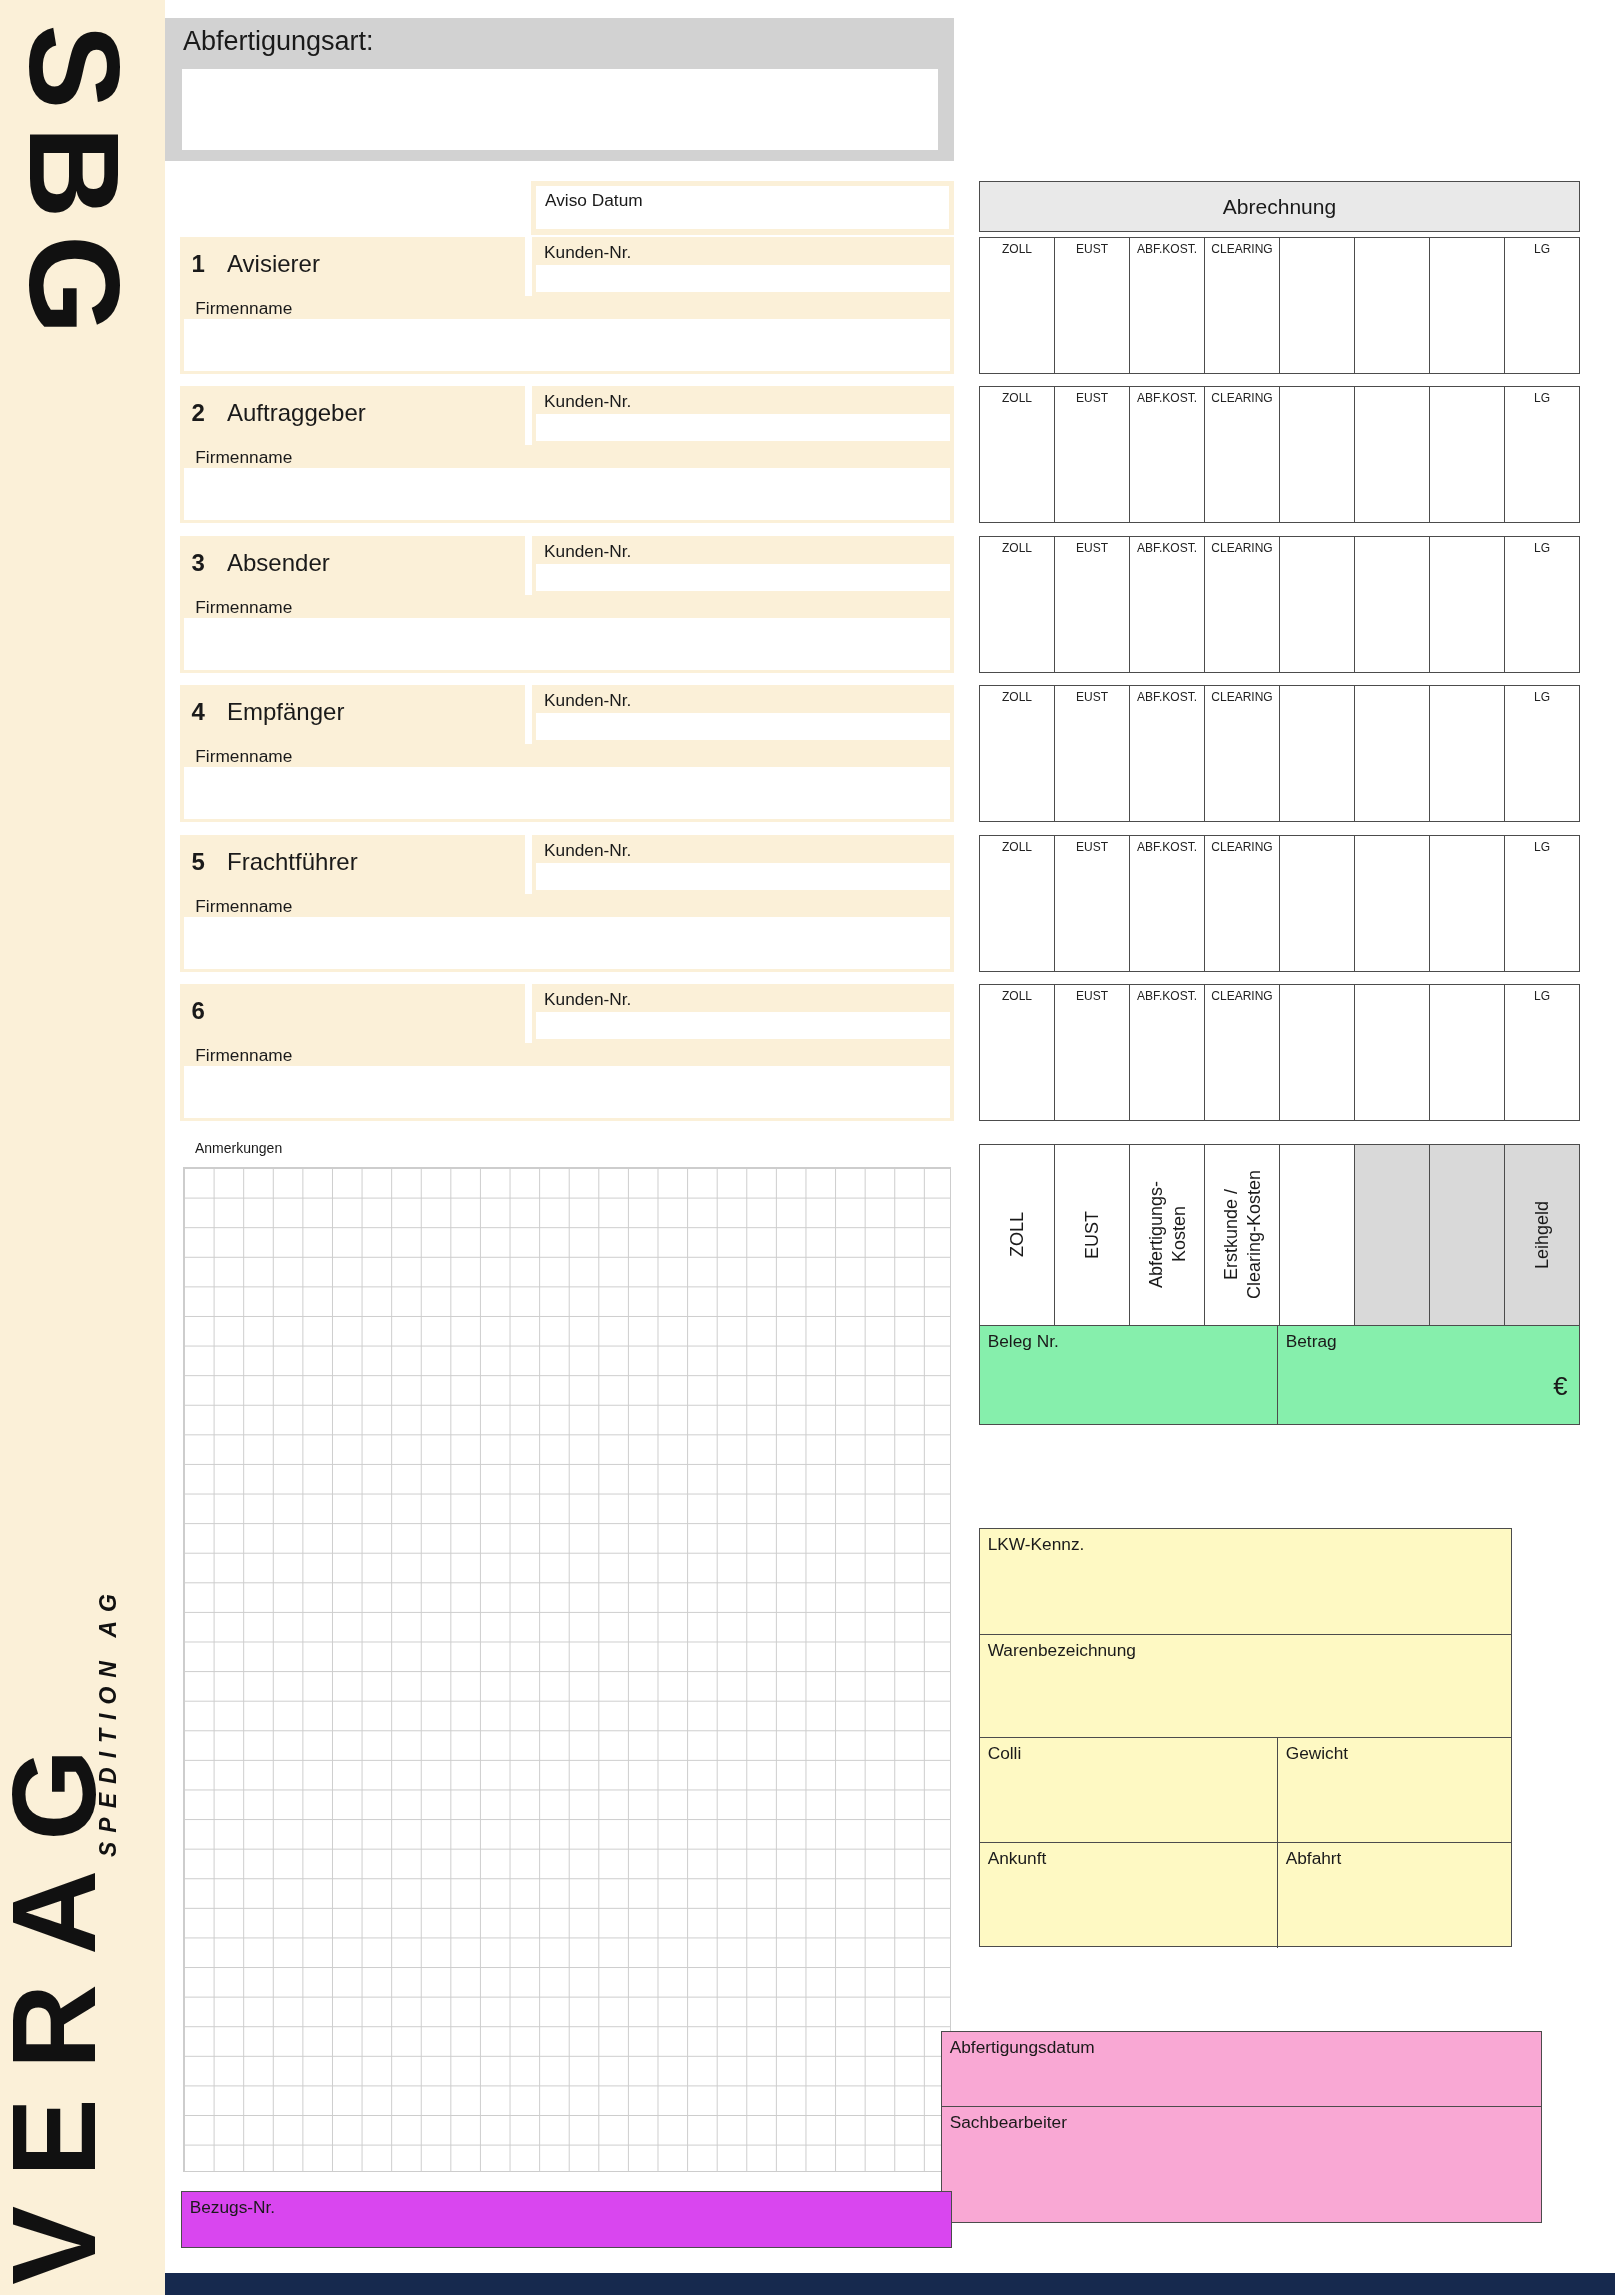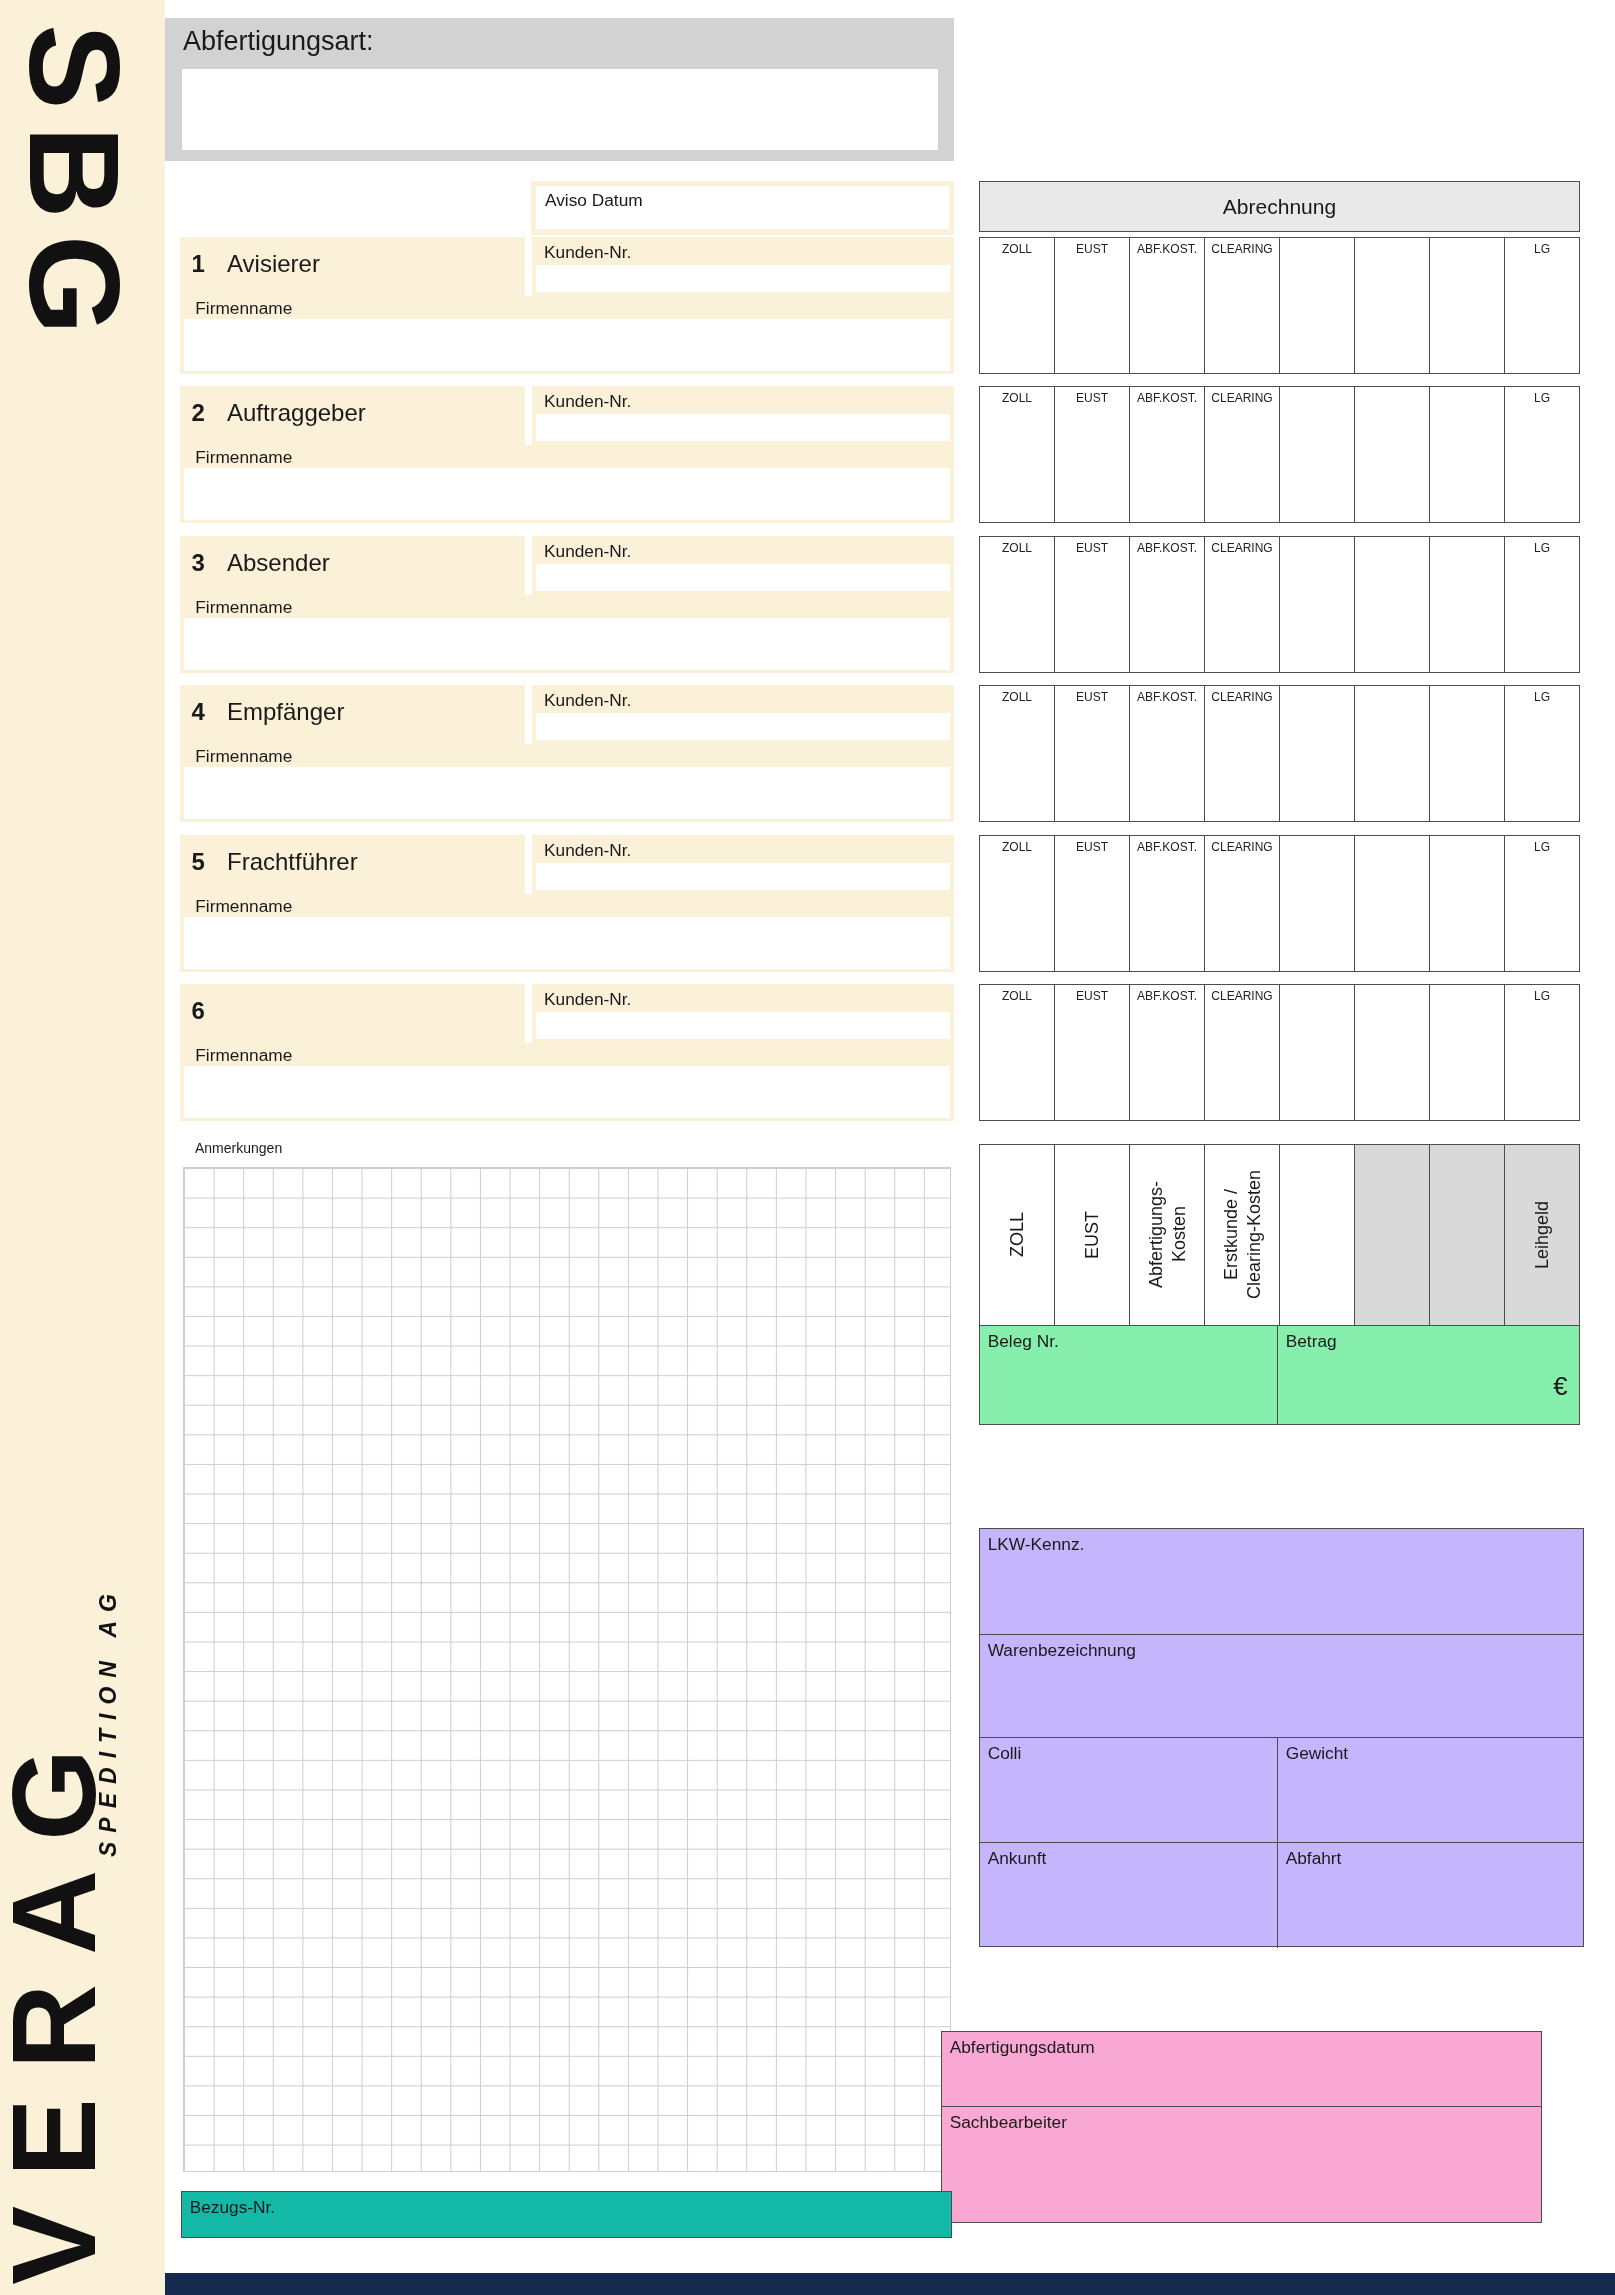--- a/index.html
+++ b/index.html
@@ -74,33 +74,33 @@
   .anmerk-label { position: absolute; left: 195px; top: 1140px; font-size: 14px; }
   .anmerk-grid {
     position: absolute; left: 183px; top: 1167px; width: 768px; height: 1005px;
     border: 0.6px solid var(--grid_line, #cdcdcd); background-color: #fff;
     background-image:
       linear-gradient(to right, var(--grid_line, #cdcdcd) 0.6px, transparent 0.6px),
       linear-gradient(to bottom, var(--grid_line, #cdcdcd) 0.6px, transparent 0.6px);
     background-size: 29.6px 29.6px;
   }
 
-  .lkw-group { position: absolute; left: 979px; top: 1528px; width: 605px; height: 419px; border: 1.3px solid var(--border, #4c4c4c); background: #c4b5fd; text-decoration: underline; }
+  .lkw-group { position: absolute; left: 979px; top: 1528px; width: 533px; height: 419px; border: 1.3px solid var(--border, #4c4c4c); background: #fef9c3; text-decoration: underline; }
   .lkw-kennz { position: absolute; left: 0; right: 0; top: 0; height: 105px; }
   .waren-row { position: absolute; left: 0; right: 0; top: 105px; height: 104px; border-top: 1.3px solid var(--border, #4c4c4c); }
   .colli-row { position: absolute; left: 0; right: 0; top: 208px; height: 105px; border-top: 1.3px solid var(--border, #4c4c4c); display: flex; }
   .ankunft-row { position: absolute; left: 0; right: 0; top: 313px; height: 106px; border-top: 1.3px solid var(--border, #4c4c4c); display: flex; }
   .half-l { width: 298px; border-right: 1.3px solid var(--border, #4c4c4c); position: relative; }
   .half-r { flex: 1; position: relative; }
 
   .proc-group { position: absolute; left: 941px; top: 2031px; width: 601px; height: 192px; border: 1.3px solid var(--border, #4c4c4c); background: #f9a8d4; }
   .proc-row1 { position: absolute; left: 0; right: 0; top: 0; height: 74px; }
   .proc-row2 { position: absolute; left: 0; right: 0; top: 74px; bottom: 0; border-top: 1.3px solid var(--border, #4c4c4c); }
 
-  .bezugs-box { position: absolute; left: 181px; top: 2191px; width: 771px; height: 47px; border: 1.3px solid var(--border, #4c4c4c); background: #14b8a6; text-align: center; }
+  .bezugs-box { position: absolute; left: 181px; top: 2191px; width: 771px; height: 57px; border: 1.3px solid var(--border, #4c4c4c); background: #d946ef; text-align: center; }
 </style>
 </head>
 <body>
 
 <div class="page">
 
   <div class="sidebar">
     <div class="sbg-logo">SBG</div>
     <div class="verag-logo">VERAG</div>
     <div class="spedition-label">SPEDITION AG</div>

